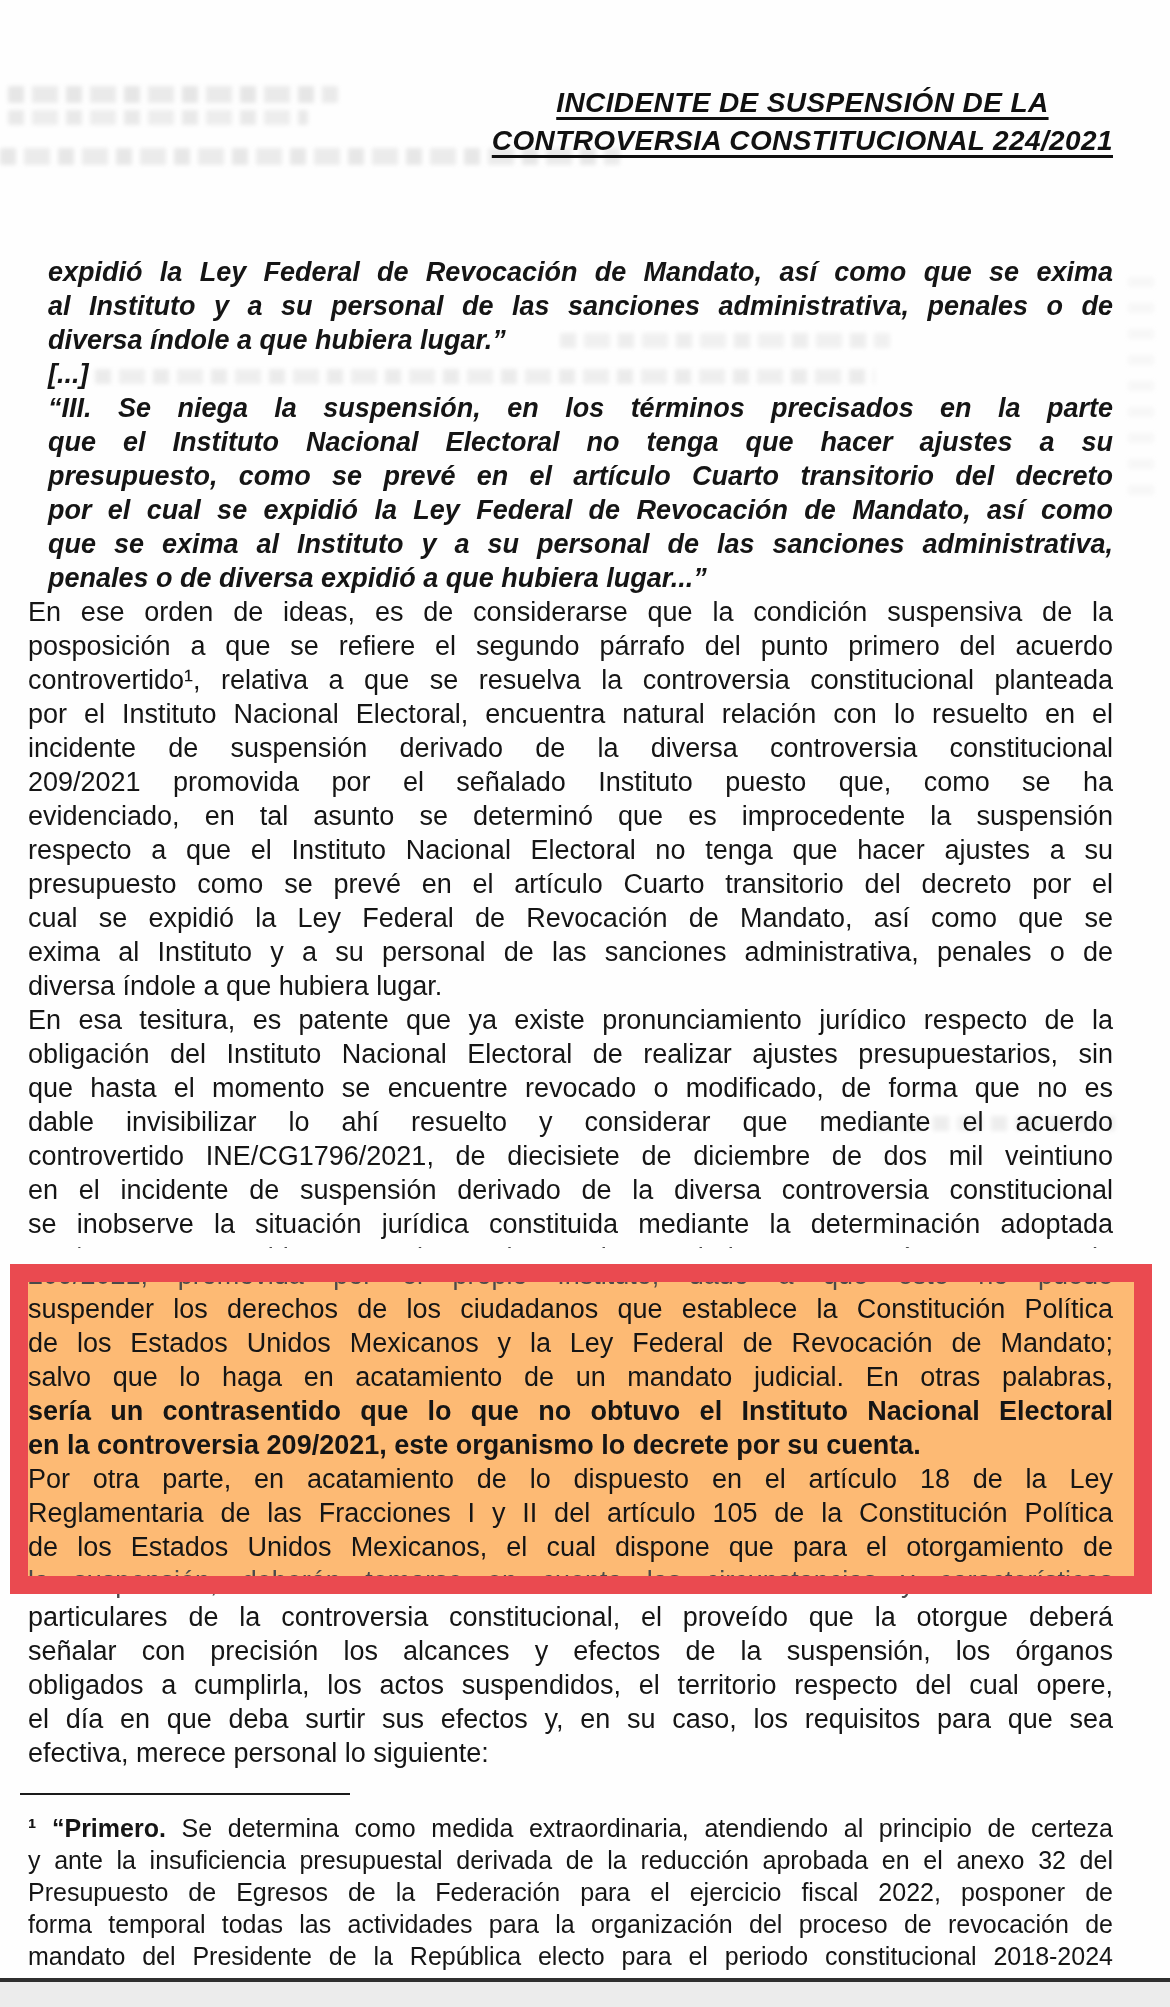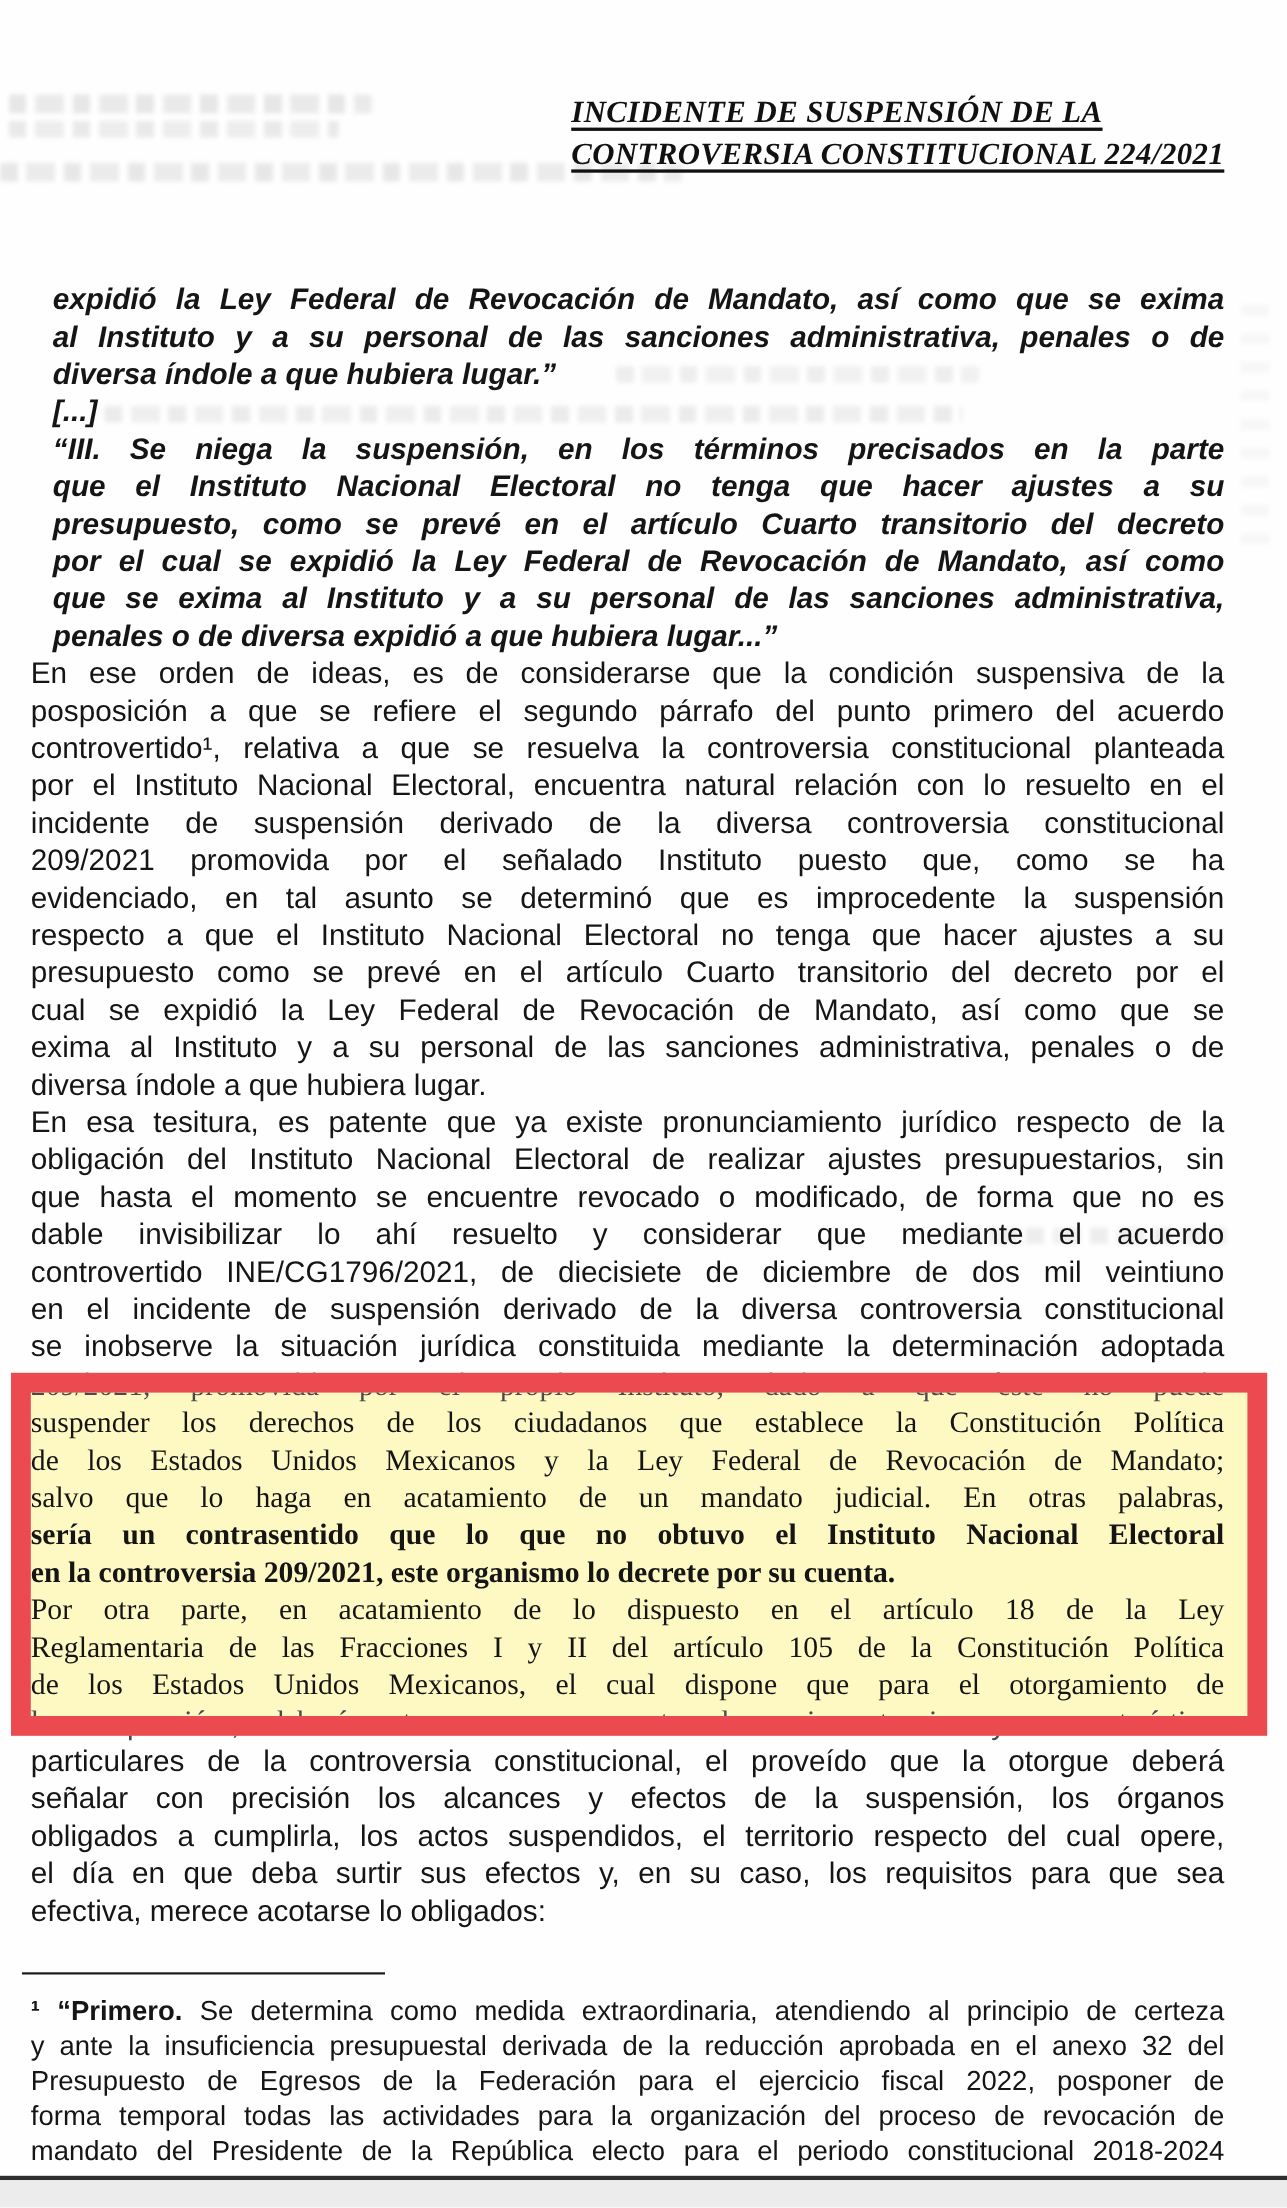--- a/index.html
+++ b/index.html
@@ -1,33 +1,33 @@
 <!DOCTYPE html>
 <html><head>
 <meta charset="utf-8">
 <style>
   html,body{margin:0;padding:0;background:#ffffff;}
   .page{position:relative;width:1170px;height:2007px;background:#fefefe;
         font-family:"Liberation Sans",sans-serif;color:#151515;overflow:hidden;}
 
   
-  .header{position:absolute;top:84px;right:57px;text-align:left;font-family:Liberation Serif, serif;}
+  .header{position:absolute;top:84px;right:57px;text-align:center;}
   .hline{font-size:28px;font-weight:700;font-style:italic;line-height:38px;
          text-decoration:underline;text-decoration-thickness:3px;text-underline-offset:5px;
          letter-spacing:.4px;color:#111;}
 
   
   .body{position:absolute;left:28px;top:255px;width:1085px;}
   .ln{font-size:27px;line-height:34px;text-align:justify;text-align-last:justify;}
   .ln.last{text-align-last:left;}
   .quote .ln{font-weight:700;font-style:italic;margin-left:20px;}
   .ln.bold{font-weight:700;}
 
   
-  .redbox{border:18px solid #ea4a50;margin:0 -39px 0 -18px;padding:0 21px 0 0;background:#fef9c3;font-family:Liberation Serif, serif;}
+  .redbox{border:18px solid #ea4a50;margin:16px -39px 0 -18px;padding:0 21px 0 0;background:#fdba74;}
   .clip{overflow:hidden;}
   .clip .ln{color:#4a4a4a;filter:blur(.4px);}
   .pre-box{height:7px;}
   .in-top{height:10px;}
   .in-top .ln{margin-top:-24px;}
   .in-bottom{height:12px;}
   .under-box{height:6px;}
   .under-box .ln{margin-top:-28px;}
 
   
@@ -129,21 +129,21 @@
 
     <div class="clip under-box">
       <div class="ln">la suspensión, deberán tomarse en cuenta las circunstancias y características</div>
     </div>
 
     <div>
         <div class="ln">particulares de la controversia constitucional, el proveído que la otorgue deberá</div>
         <div class="ln">señalar con precisión los alcances y efectos de la suspensión, los órganos</div>
         <div class="ln">obligados a cumplirla, los actos suspendidos, el territorio respecto del cual opere,</div>
         <div class="ln">el día en que deba surtir sus efectos y, en su caso, los requisitos para que sea</div>
-        <div class="ln last">efectiva, merece acotarse lo obligados:</div>
+        <div class="ln last">efectiva, merece personal lo siguiente:</div>
       </div>
   </div>
 
   <div class="fn-sep"></div>
   <div class="footnote">
     <div class="ln"><span class="fn-bold">¹ “Primero.</span><span> Se determina como medida extraordinaria, atendiendo al principio de certeza</span></div>
     <div>
         <div class="ln">y ante la insuficiencia presupuestal derivada de la reducción aprobada en el anexo 32 del</div>
         <div class="ln">Presupuesto de Egresos de la Federación para el ejercicio fiscal 2022, posponer de</div>
         <div class="ln">forma temporal todas las actividades para la organización del proceso de revocación de</div>

